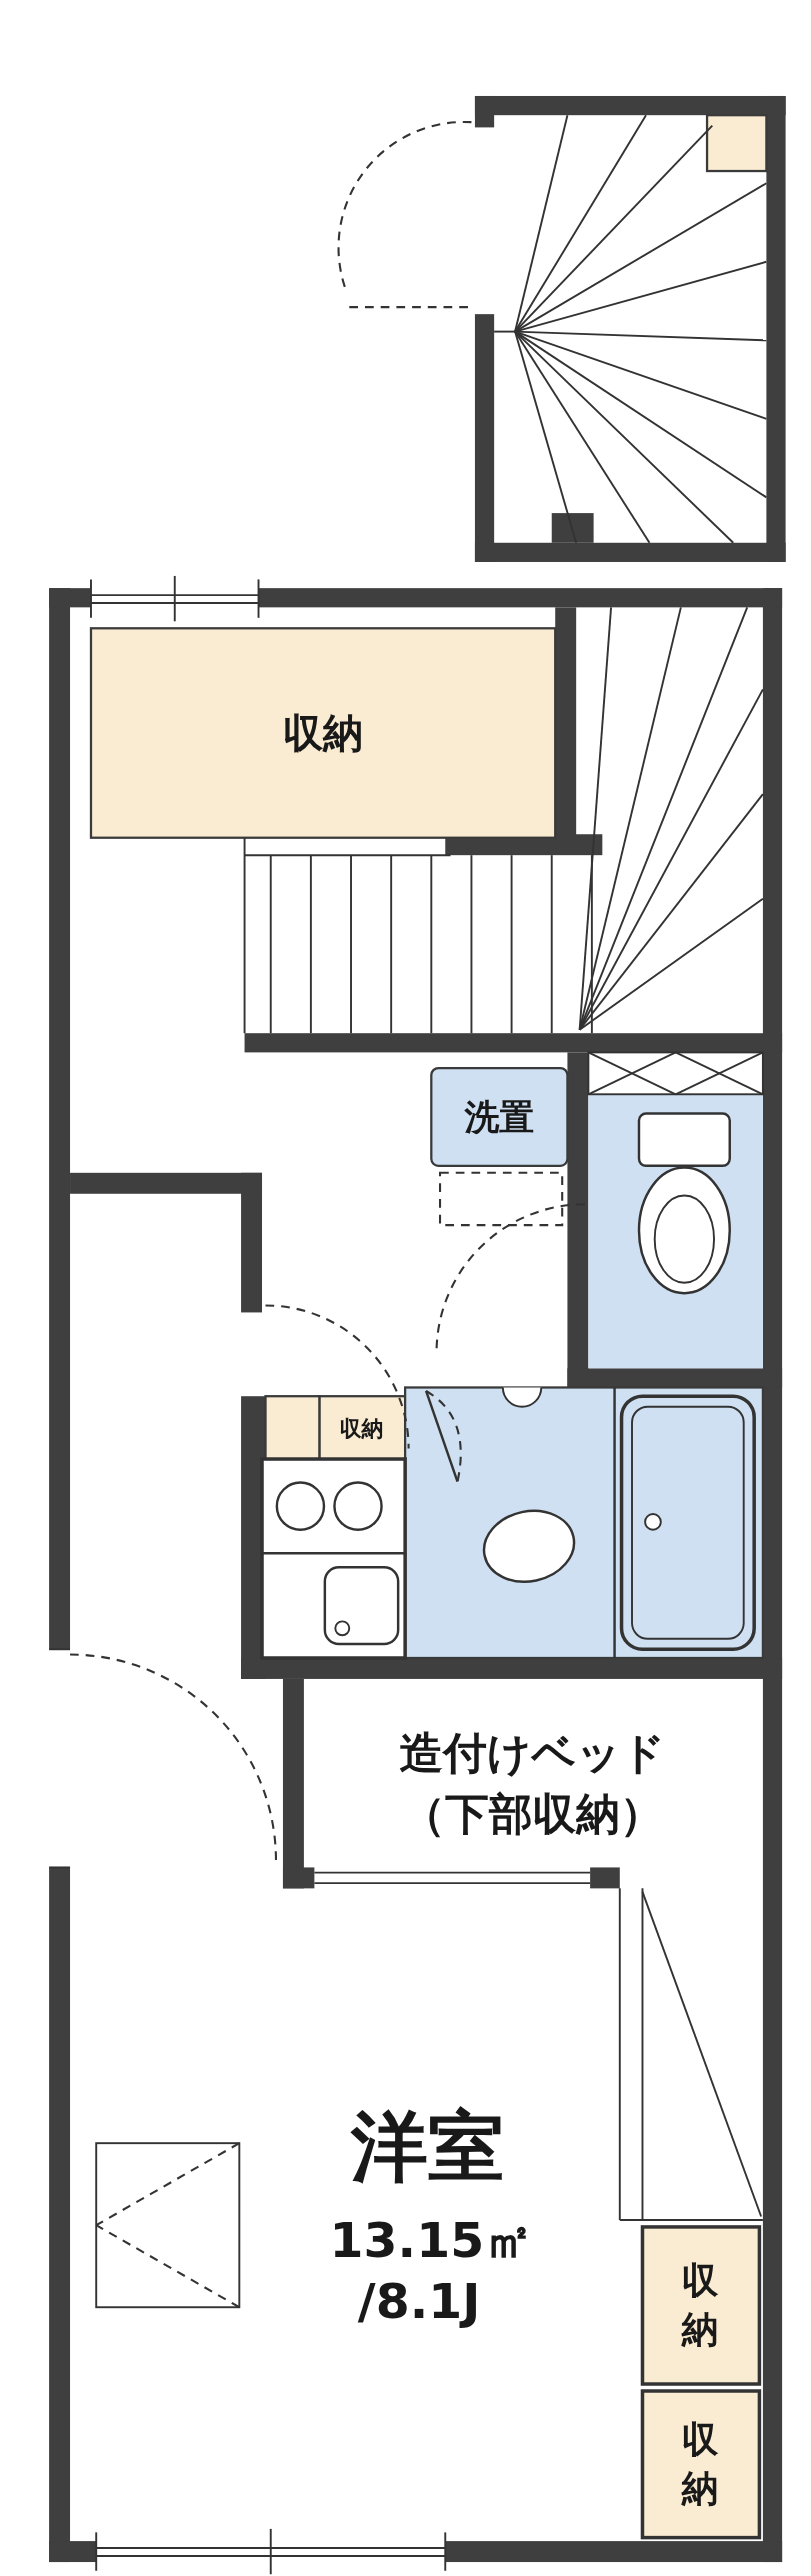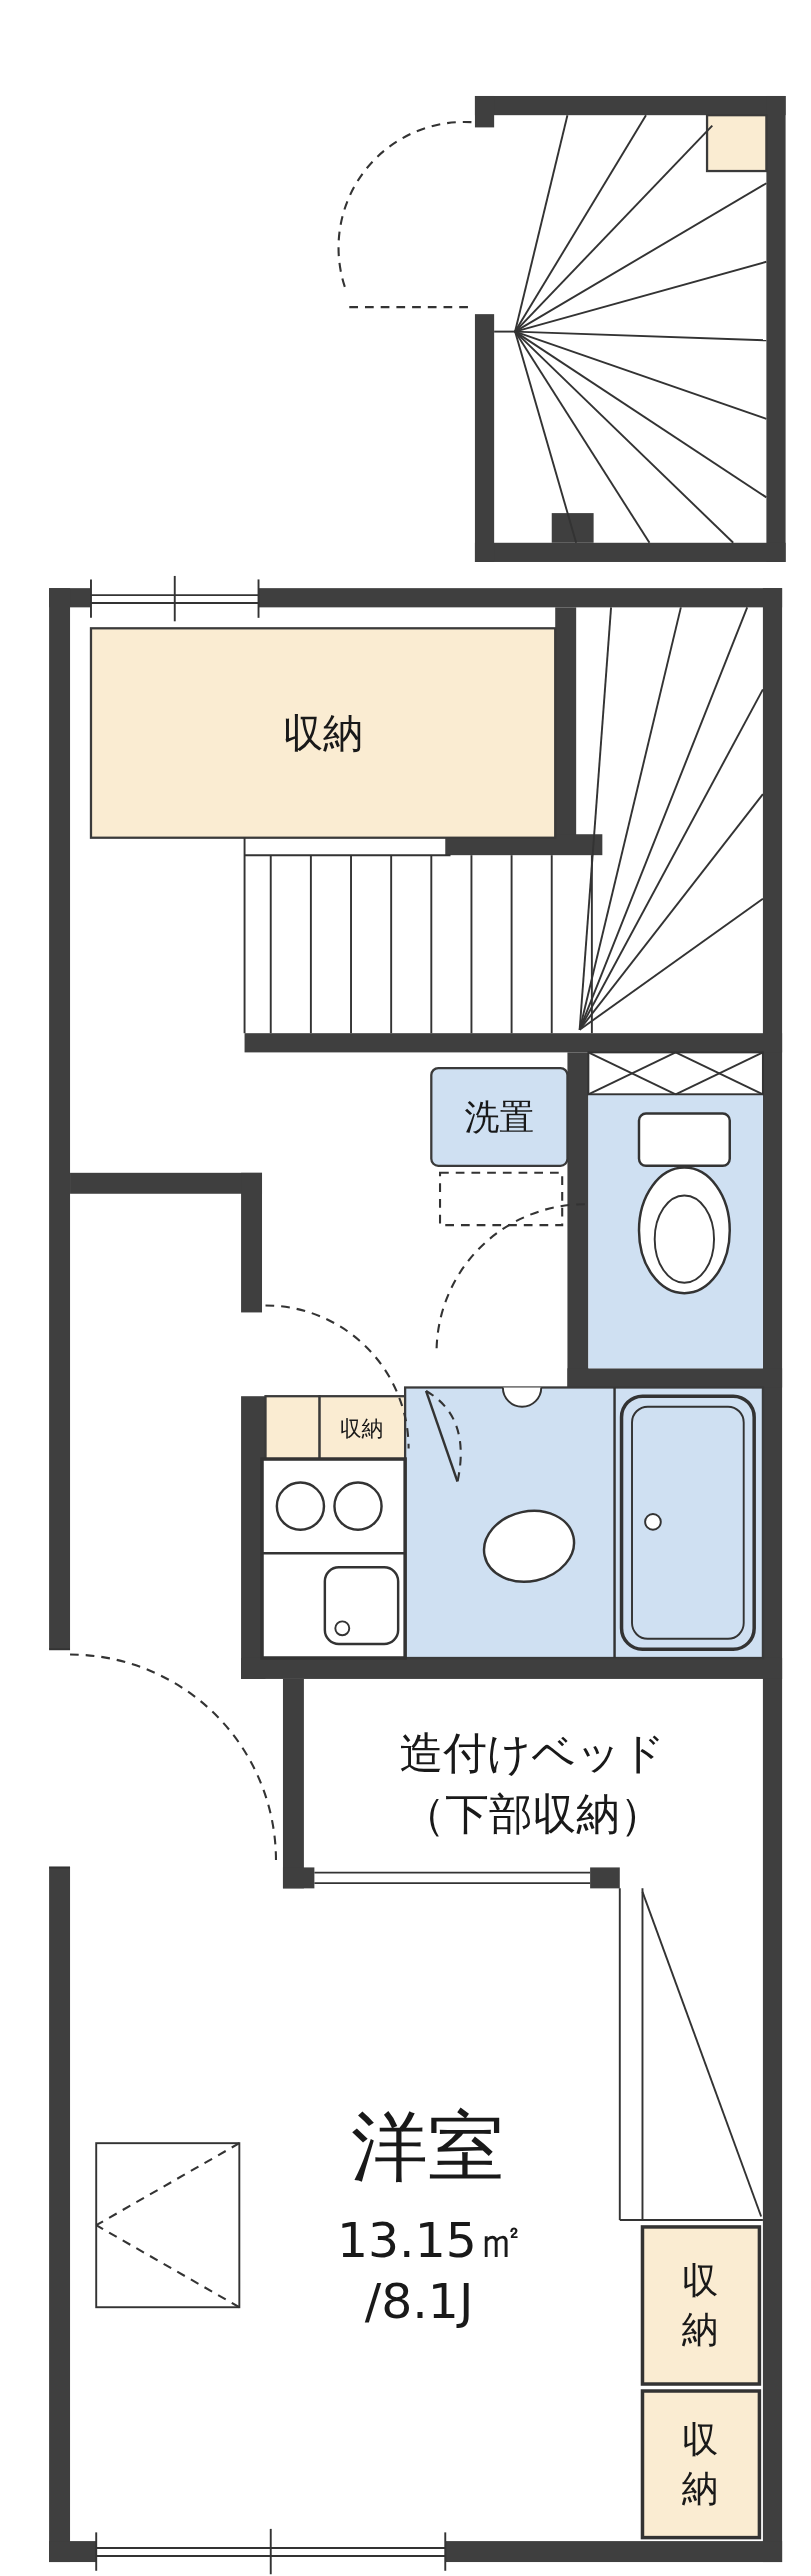--- a/index.html
+++ b/index.html
@@ -1,18 +1,19 @@
 <!DOCTYPE html>
 <html style="font-size:14.5px"><head>
 <meta charset="utf-8">
 <style>
   html,body { margin:0; padding:0; background:#ffffff; }
   .canvas {
     position:relative; width:784px; height:2576px; background:#ffffff;
     font-family:"DejaVu Sans","Liberation Sans",sans-serif;
+    font-weight:bold;
   }
   svg { display:block; }
   .ln   { fill:none; stroke-width:1.1; }
   .ln14 { fill:none; stroke-width:1.4; }
   .dash { fill:none; stroke-width:1.2; stroke-dasharray:5 4; }
   .outl  { stroke:#3a3a3a; stroke-width:1.3; }
   .outl2 { stroke:#333333; stroke-width:2; }
   .fixw  { fill:#ffffff; }
   text { text-anchor:middle; }
   .fs12 { font-size:12.5px; } .fs20 { font-size:20px; } .fs21 { font-size:21px; }

